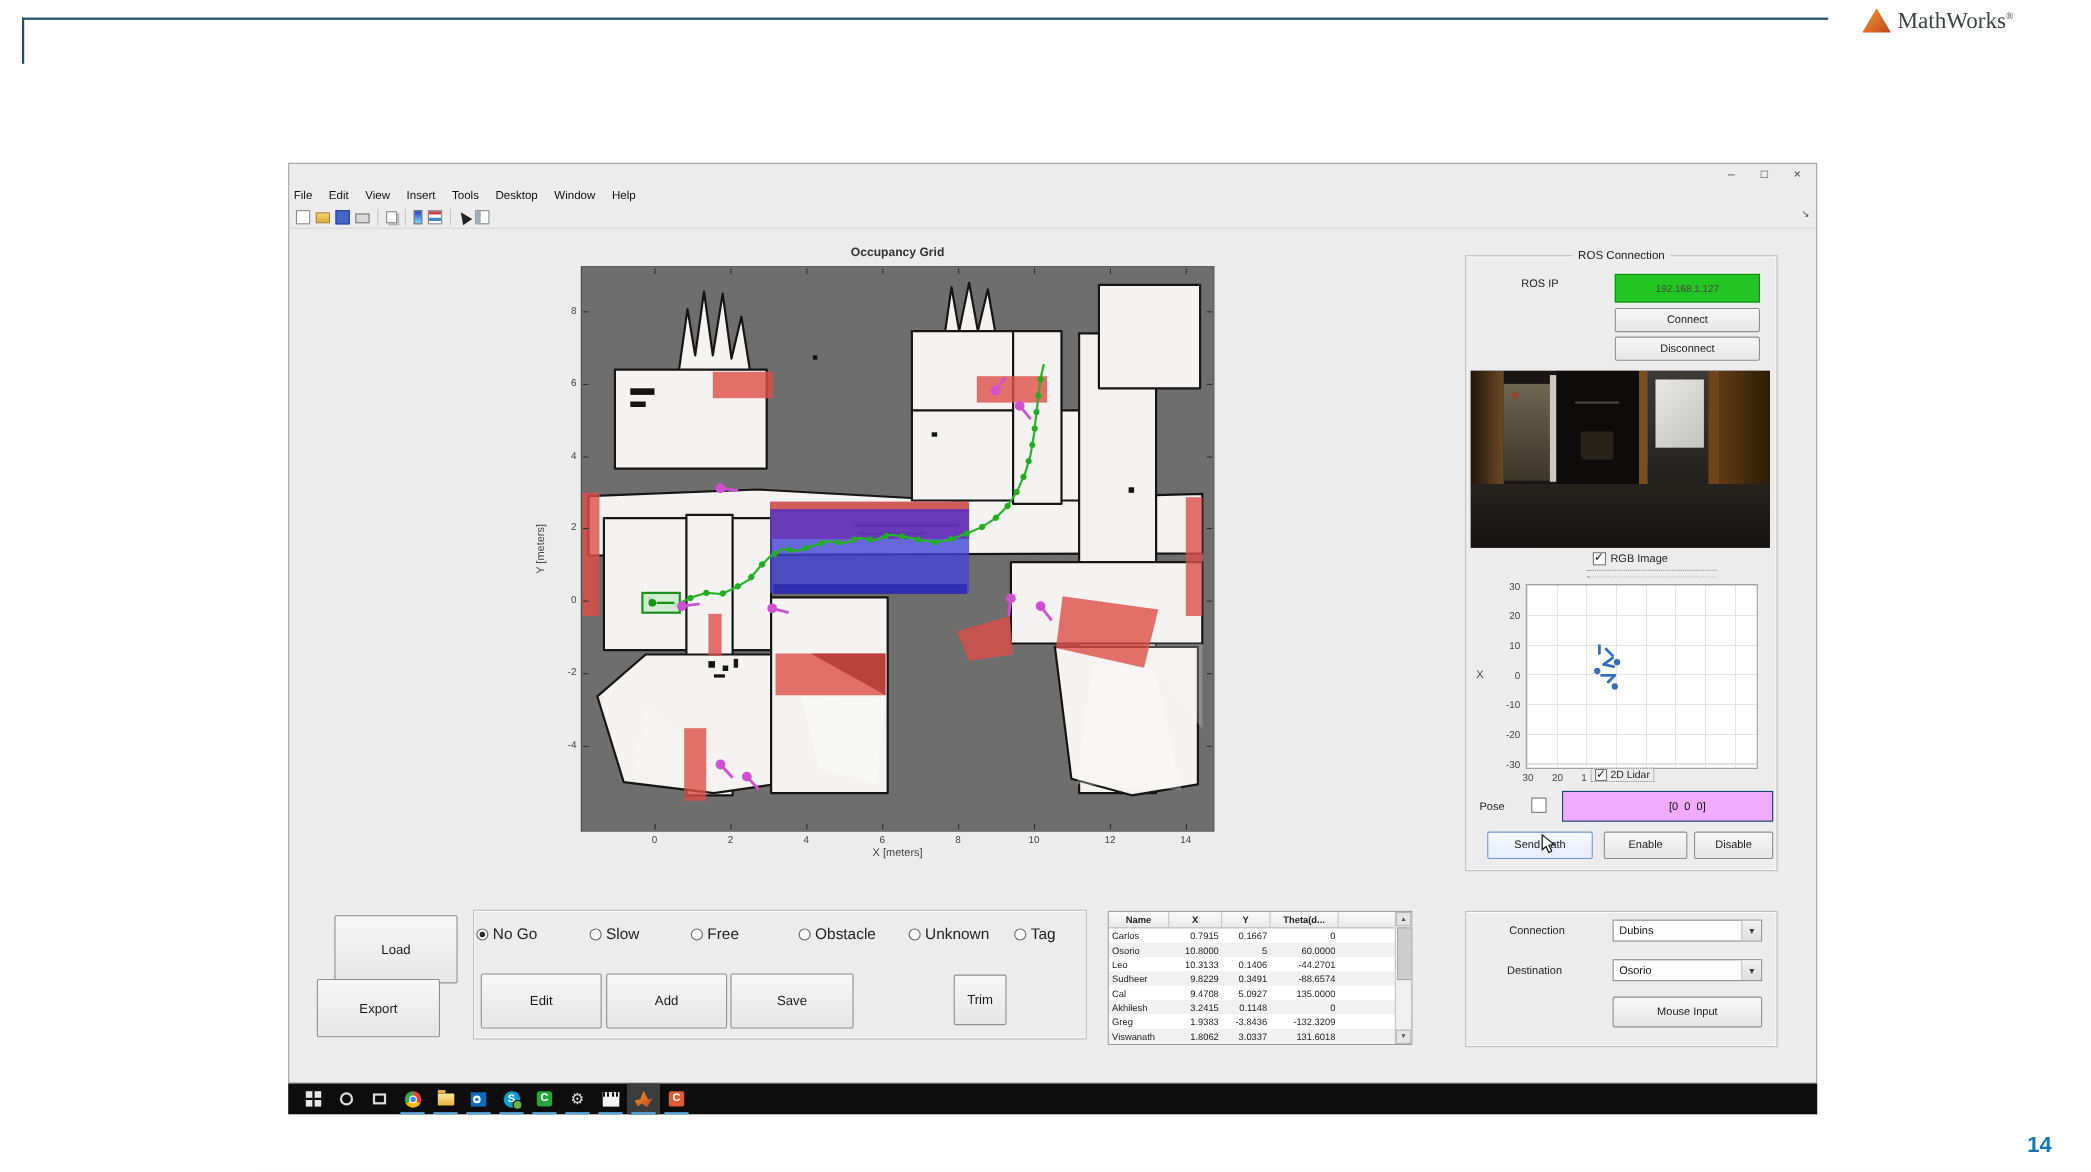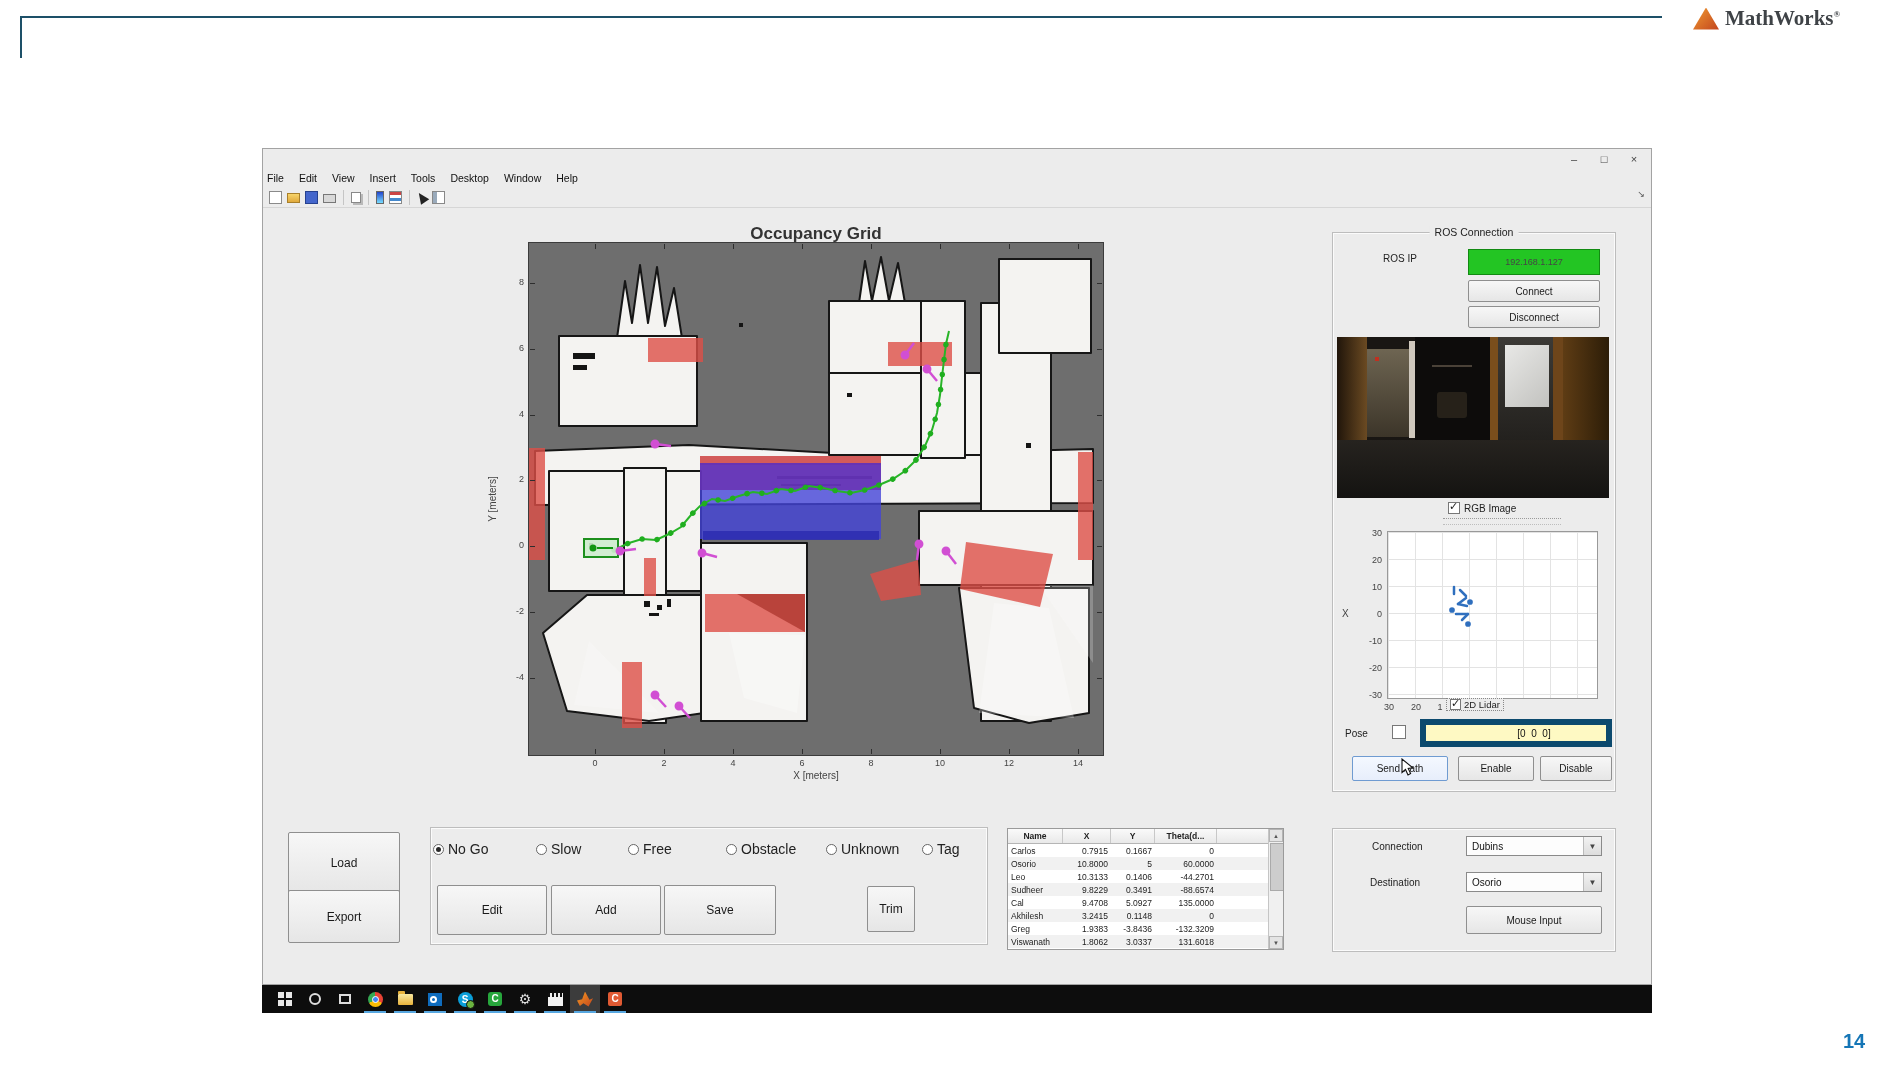--- a/index.html
+++ b/index.html
@@ -6,21 +6,21 @@
   #page{position:relative;width:1901px;height:1065px;background:#ffffff;overflow:hidden;
         font-family:"Liberation Sans","DejaVu Sans",sans-serif;color:#222;}
   .abs{position:absolute;}
   
   #bracket-h{left:20px;top:16px;width:1642px;height:2px;background:#1d5068;}
   #bracket-v{left:20px;top:16px;width:2px;height:42px;background:#1d5068;}
   #slide-title{left:62px;top:42px;font-size:42px;font-weight:bold;color:#1576b6;letter-spacing:.2px;}
   #logo{left:1693px;top:6px;display:flex;align-items:center;gap:6px;}
   #logo .tri{width:26px;height:22px;background:linear-gradient(135deg,#f09a31,#c2441d);
              clip-path:polygon(50% 0,100% 100%,0 100%);}
-  #logo .txt{font-size:21px;font-weight:bold;color:#3f4347;font-family:"Liberation Serif","DejaVu Serif",serif;}
+  #logo .txt{font-size:21px;font-weight:normal;color:#3f4347;font-family:"Liberation Serif","DejaVu Serif",serif;}
   #logo .reg{font-size:9px;color:#3f4347;vertical-align:super;}
   #page-num{left:1843px;top:1030px;font-size:20px;font-weight:bold;color:#1576b6;}
   
   #win{left:262px;top:148px;width:1390px;height:837px;background:#ececec;border:1px solid #a3a3a3;box-sizing:border-box;}
   #titlebar{position:absolute;left:0;top:0;width:100%;height:20px;background:#f0f0f0;border-bottom:1px solid #d8d8d8;
             display:flex;align-items:center;padding-left:5px;box-sizing:border-box;font-size:10.5px;color:#222;}
   #titlebar .fig-ico{width:11px;height:11px;background:linear-gradient(135deg,#f59a22,#b53a1a);margin-right:5px;border-radius:1px;}
   #win-controls{position:absolute;right:2px;top:0;display:flex;height:20px;}
   #win-controls span{width:30px;text-align:center;font-size:11px;line-height:20px;color:#444;}
   #menubar{position:absolute;left:4px;top:21px;height:16px;display:flex;gap:15px;font-size:10.5px;color:#111;align-items:center;}
@@ -32,21 +32,21 @@
   .tb-open{background:linear-gradient(#f7d46a,#e0a93c);border:1px solid #a87f2a;height:10px;margin-top:2px;}
   .tb-save{background:#4466cc;border:1px solid #26418f;}
   .tb-print{background:#d8d8d8;border:1px solid #777;height:9px;margin-top:3px;}
   .tb-copy{background:#fff;border:1px solid #888;box-shadow:2px 2px 0 #b9b9b9;width:10px;height:11px;}
   .tb-colorbar{background:linear-gradient(#2244cc,#77ddff);border:1px solid #666;width:8px;}
   .tb-legend{background:#fff;border:1px solid #888;box-shadow:inset 0 3px 0 #c44,inset 0 6px 0 #fff,inset 0 9px 0 #48c;}
   .tb-edit-plot{width:0;height:0;border-left:5px solid transparent;border-right:5px solid transparent;border-bottom:11px solid #222;transform:rotate(-35deg);}
   .tb-inspector{background:#fff;border:1px solid #888;box-shadow:inset 4px 0 0 #9ab;}
   #dock-icon{position:absolute;right:6px;top:40px;font-size:9px;color:#555;}
   
-  #occ-title{left:529px;top:224px;width:574px;text-align:center;font-size:17px;font-weight:bold;color:#333;}
+  #occ-title{left:529px;top:224px;width:574px;text-align:center;font-size:11px;font-weight:bold;color:#333;}
   #occ-plot{left:529px;top:243px;width:574px;height:512px;background:#6e6e6e;outline:1px solid #3c3c3c;}
   #occ-ylabel{left:492px;top:499px;transform:translate(-50%,-50%) rotate(-90deg);font-size:10px;color:#444;}
   #occ-xlabel{left:816px;top:770px;transform:translateX(-50%);font-size:10px;color:#444;}
   .tick-lbl{position:absolute;font-size:9px;color:#444;}
   .tick-mark{position:absolute;background:#2e2e2e;}
   
   .group{border:1px solid #bdbdbd;box-shadow:inset 0 0 0 1px #fbfbfb;}
   .group-title{position:absolute;top:-7px;left:50%;transform:translateX(-50%);background:#ececec;
                padding:0 5px;font-size:10.5px;color:#222;white-space:nowrap;}
   .btn{background:linear-gradient(#f7f7f7,#e6e6e6);border:1px solid #8f8f8f;border-radius:2px;
@@ -55,21 +55,21 @@
   .lbl{font-size:10px;color:#222;white-space:nowrap;}
   .cb{width:12px;height:12px;background:#fff;border:1px solid #777;display:inline-block;position:relative;box-sizing:border-box;}
   .cb.checked::after{content:"✓";position:absolute;left:0px;top:-3px;font-size:11px;color:#1a1a1a;}
   .radio{width:11px;height:11px;border:1px solid #666;border-radius:50%;background:#fff;display:inline-block;position:relative;box-sizing:border-box;}
   .radio.sel::after{content:"";position:absolute;left:2px;top:2px;width:5px;height:5px;border-radius:50%;background:#2a2a2a;}
   .radio-item{position:absolute;display:flex;align-items:center;gap:4px;font-size:14px;color:#222;text-align:center;}
   .select{position:absolute;background:#fdfdfd;border:1px solid #8a8a8a;font-size:10px;display:flex;align-items:center;
           padding-left:5px;box-sizing:border-box;color:#111;}
   .select .arrow{margin-left:auto;width:17px;height:100%;background:linear-gradient(#f2f2f2,#ddd);
                  border-left:1px solid #bbb;display:flex;align-items:center;justify-content:center;font-size:8px;color:#444;}
-  .field{background:#fef9c3;border:6px solid #0c4a6e;display:flex;align-items:center;justify-content:center;
+  .field{background:#f0abfc;border:1px solid #0c4a6e;display:flex;align-items:center;justify-content:center;
          font-size:10px;color:#111;box-sizing:border-box;white-space:pre;padding-left:36px;}
   
   #ip-field{left:1468px;top:249px;width:132px;height:26px;background:#23c523;border:1px solid #128a12;
             display:flex;align-items:center;justify-content:center;font-size:9px;color:#454545;box-sizing:border-box;}
   #camera{left:1337px;top:337px;width:272px;height:161px;background:#191613;overflow:hidden;}
   #camera div{position:absolute;}
   #lidar-plot{left:1387px;top:531px;width:211px;height:168px;background:#fff;border:1px solid #999;box-sizing:border-box;
     background-image:repeating-linear-gradient(to right,#e3e3e3 0 1px,transparent 1px 27px),
                      repeating-linear-gradient(to bottom,#e3e3e3 0 1px,transparent 1px 27px);}
   #lidar-sub{left:1443px;top:518px;width:118px;height:5px;
@@ -335,21 +335,21 @@
     <span class="arrow">▼</span>
   </div>
   <div class="abs lbl" style="left:1370px;top:877px;">Destination</div>
   <div class="select" style="left:1466px;top:872px;width:136px;height:20px;">
     <span>Osorio</span>
     <span class="arrow">▼</span>
   </div>
   <div class="abs btn" style="left:1466px;top:906px;width:136px;height:28px;">Mouse Input</div>
 
   
-  <div class="abs btn big" style="left:288px;top:832px;width:112px;height:62px;">Load</div>
+  <div class="abs btn big" style="left:304px;top:832px;width:112px;height:62px;">Load</div>
   <div class="abs btn big" style="left:288px;top:890px;width:112px;height:53px;">Export</div>
   <div class="abs group" style="left:430px;top:827px;width:556px;height:116px;"></div>
   <div class="abs btn big" style="left:437px;top:885px;width:110px;height:50px;">Edit</div>
   <div class="abs btn big" style="left:551px;top:885px;width:110px;height:50px;">Add</div>
   <div class="abs btn big" style="left:664px;top:885px;width:112px;height:50px;">Save</div>
   <div class="abs btn big" style="left:867px;top:886px;width:48px;height:46px;">Trim</div>
 
   
   <div class="abs" id="wp-table">
     <div class="wp-head" id="wp-head">

